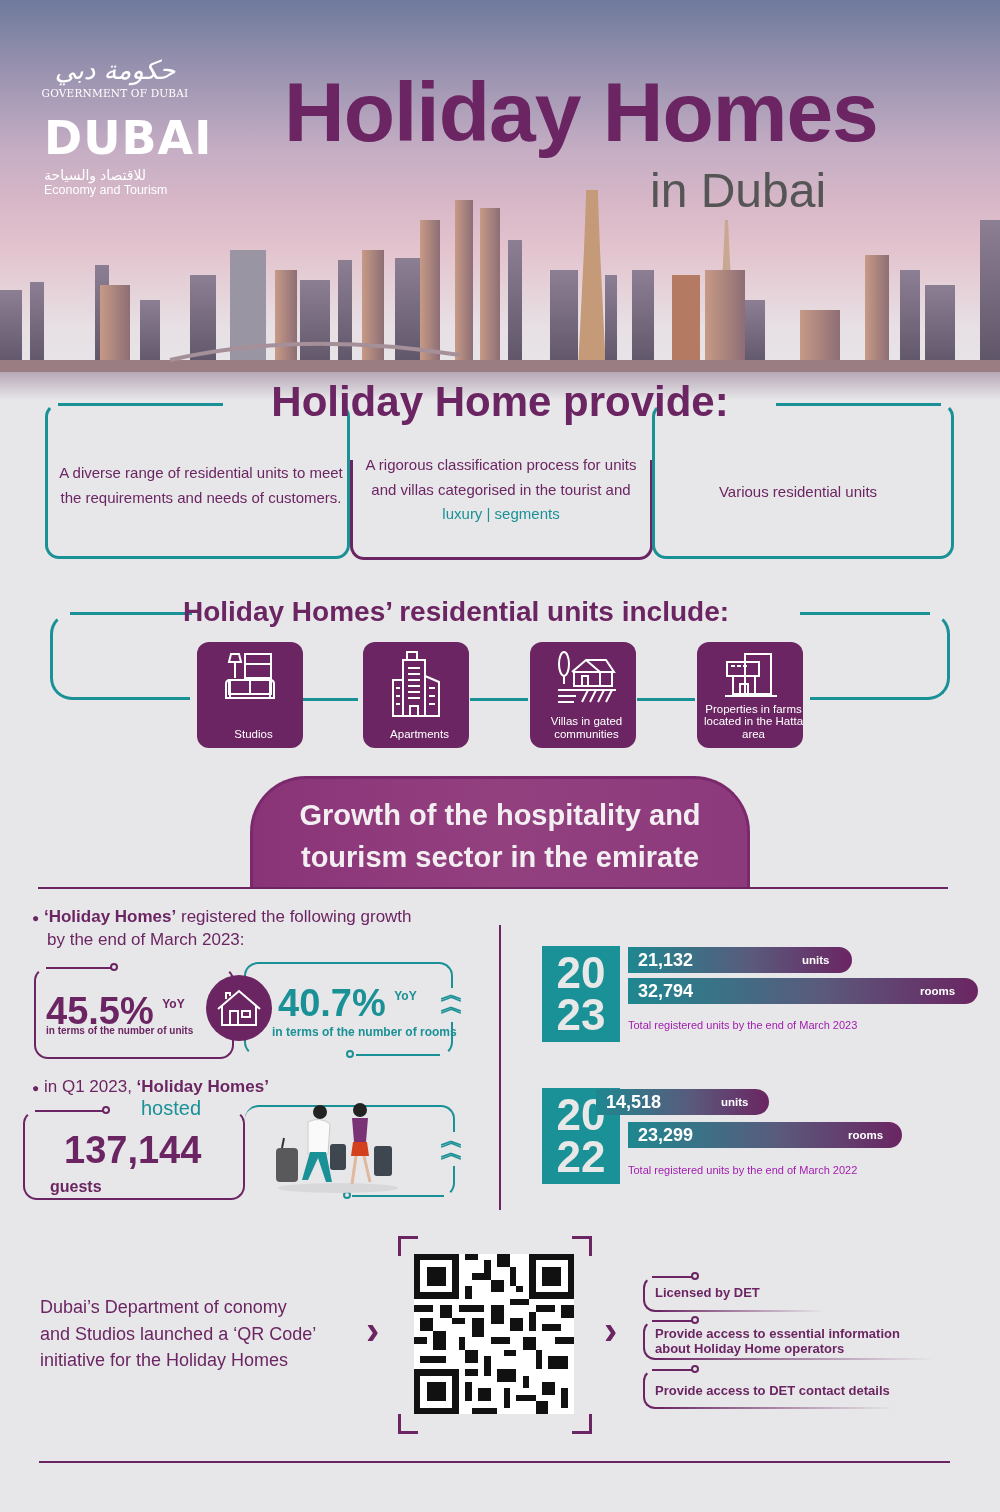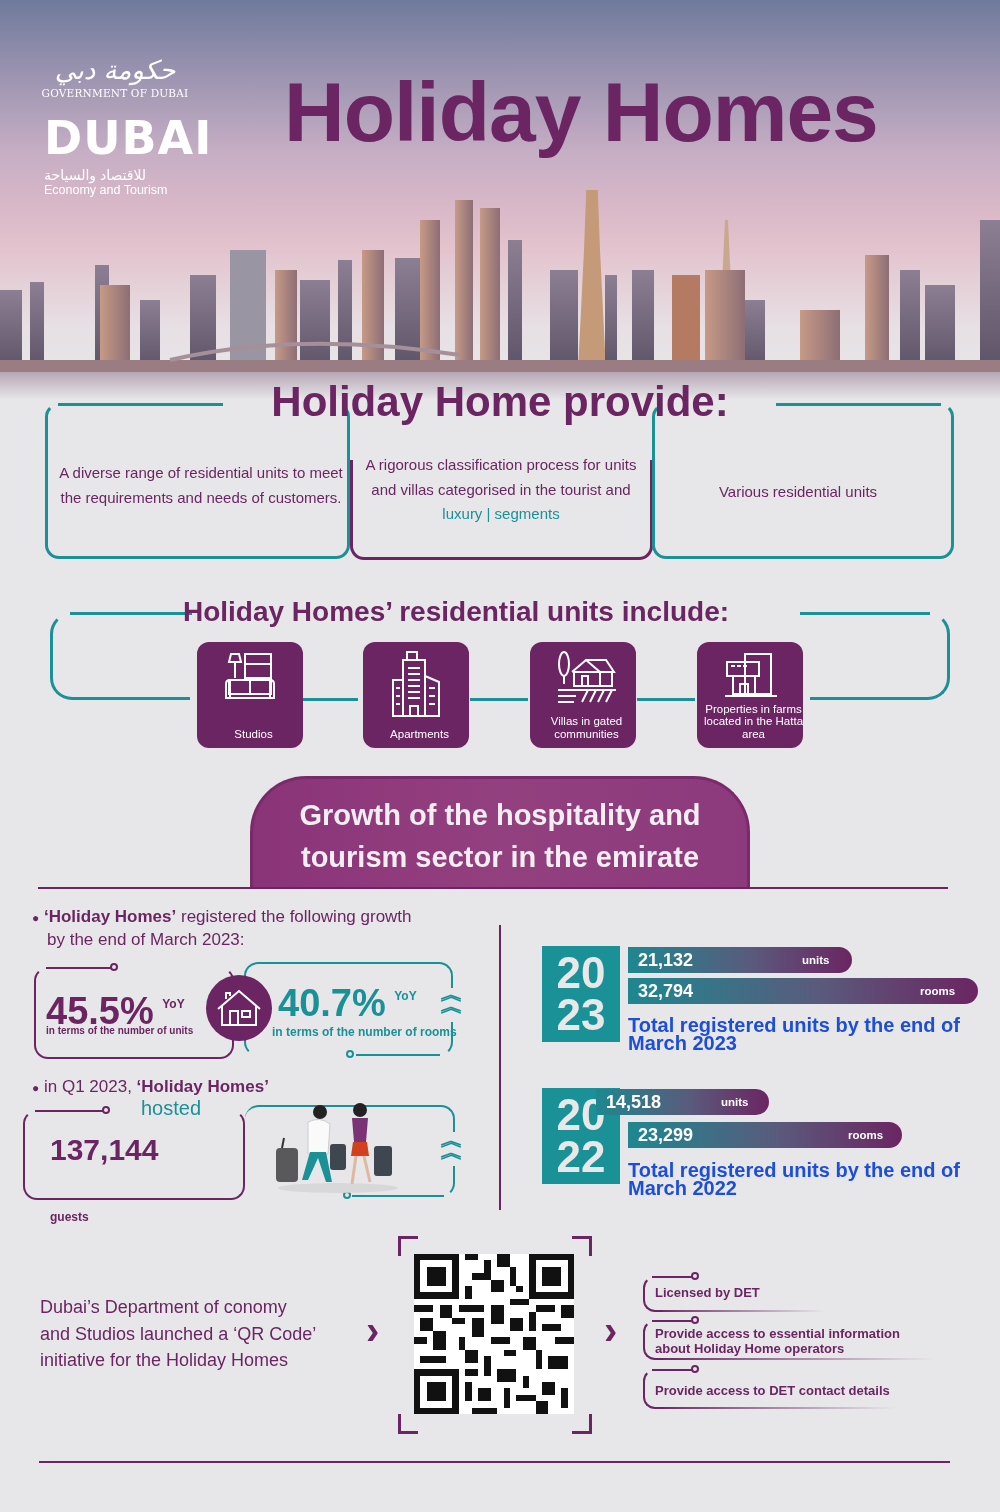--- a/index.html
+++ b/index.html
@@ -67,21 +67,21 @@
       position: absolute; width: 78px; height: 96px; background: #1a9196; color: #e8e8e8;
       font-weight: bold; font-size: 44px; line-height: 42px; text-align: center; padding-top: 6px;
     }
     .bar {
       position: absolute; height: 26px; border-radius: 0 14px 14px 0;
       background: linear-gradient(90deg, #1e8790 0%, #5a5a7c 55%, #6b2562 100%);
       color: #fff;
     }
     .bar-value { position: absolute; left: 10px; top: 1px; font-size: 18px; font-weight: bold; line-height: 24px; }
     .bar-unit { position: absolute; top: 5px; font-size: 11.5px; font-weight: bold; line-height: 16px; }
-    .year-caption { position: absolute; font-size: 20px; font-weight: bold; color: #1d4ed8; line-height: 18px; }
+    .year-caption { position: absolute; font-size: 11px; font-weight: normal; color: #a21caf; line-height: 18px; }
 
     
     .qr-text { position: absolute; left: 40px; top: 1294px; font-size: 18px; font-weight: normal; line-height: 26.5px; color: #6b2562; }
     .chev { position: absolute; font-size: 40px; font-weight: bold; color: #6b2562; line-height: 40px; }
     .qr-corner { position: absolute; width: 20px; height: 20px; border-color: #6b2562; border-style: solid; border-width: 0; }
     .qr-item {
       position: absolute; left: 643px; border: 2px solid #6b2562; border-right: none; border-radius: 12px 0 0 12px;
       border-top-color: transparent;
     }
     .qr-item-text { position: absolute; left: 655px; font-size: 13px; font-weight: bold; line-height: 15px; color: #6b2562; }
@@ -149,20 +149,21 @@
 
   <div class="logo-block">
     <div class="logo-arabic-gov">حكومة دبي</div>
     <div class="logo-gov">GOVERNMENT OF DUBAI</div>
     <div class="logo-dubai">DUBAI</div>
     <div class="logo-arabic-det">للاقتصاد والسياحة</div>
     <div class="logo-det">Economy and Tourism</div>
   </div>
 
   <div class="title">Holiday Homes</div>
+  <div class="subtitle">in Dubai</div>
 </div>
 
 <div class="s1-box frame-teal" style="left:45px; top:403px; width:305px; height:156px; border-right-width:3px; border-top-color:transparent;"></div>
 <div class="abs" style="left:58px; top:403px; width:165px; height:3px; background:#1a9196;"></div>
 
 <div class="s1-box" style="left:350px; top:460px; width:303px; height:100px; border:3px solid #6b2562; border-top:none; border-radius:0 0 14px 14px;"></div>
 
 <div class="s1-box frame-teal" style="left:652px; top:403px; width:302px; height:156px; border-left-width:3px; border-top-color:transparent;"></div>
 <div class="abs" style="left:776px; top:403px; width:165px; height:3px; background:#1a9196;"></div>
 
@@ -319,22 +320,22 @@
 <div class="abs" style="left:23px; top:1110px; width:222px; height:90px; border:2px solid #6b2562; border-radius:14px; border-top-color:transparent;"></div>
 <div class="abs" style="left:35px; top:1110px; width:70px; height:2px; background:#6b2562;"></div>
 <div class="dot" style="left:102px; top:1106px;"></div>
 
 <div class="abs" style="left:245px; top:1105px; width:210px; height:92px; border:2px solid #1a9196; border-radius:14px; border-bottom-color:transparent; border-left:none;"></div>
 <div class="abs" style="left:352px; top:1195px; width:92px; height:2px; background:#1a9196;"></div>
 <div class="dot teal" style="left:343px; top:1191px;"></div>
 <div class="abs" style="left:448px; top:1132px; width:12px; height:34px; background:#e7e7e9;"></div>
 <div class="abs big-teal" style="left:443px; top:1134px; font-size:18px; line-height:12px; transform:scaleX(1.3);">︽<br>︽</div>
 
-<div class="abs big-purple" style="left:50px; top:1128px; font-size:30px; line-height:44px;">137,144</div>
-<div class="abs big-purple" style="left:50px; top:1210px; font-size:12px;">guests</div>
+<div class="abs big-purple" style="left:64px; top:1128px; font-size:38px; line-height:44px;">137,144</div>
+<div class="abs big-purple" style="left:50px; top:1178px; font-size:16px;">guests</div>
 
 <svg class="abs" style="left:268px; top:1100px;" width="140" height="95" viewBox="0 0 140 95">
   <ellipse cx="70" cy="88" rx="60" ry="5" fill="#d8d8da"></ellipse>
   <rect x="8" y="48" width="22" height="34" rx="4" fill="#59595c"></rect>
   <line x1="14" y1="48" x2="16" y2="38" stroke="#333" stroke-width="2"></line>
   <circle cx="52" cy="12" r="7" fill="#222"></circle>
   <path d="M40 22 q12 -6 22 2 l-2 30 h-20 z" fill="#fafafa" stroke="#ccc"></path>
   <path d="M42 52 l-8 28 h6 l10 -22 l8 24 h6 l-6 -30 z" fill="#1a9196"></path>
   <rect x="62" y="44" width="16" height="26" rx="3" fill="#3e4650"></rect>
   <circle cx="92" cy="10" r="7" fill="#222"></circle>

